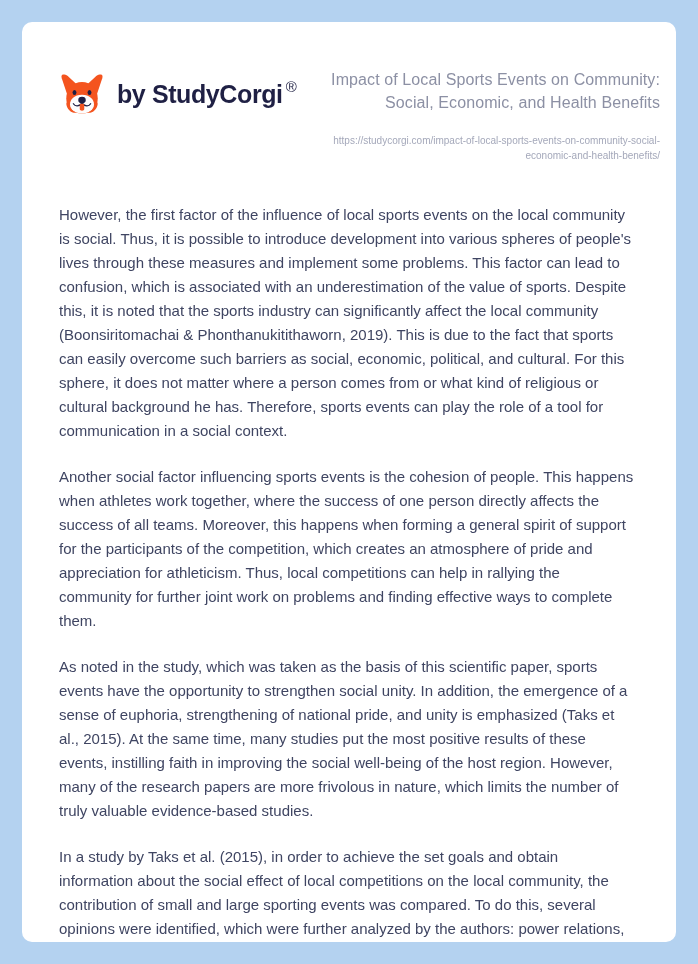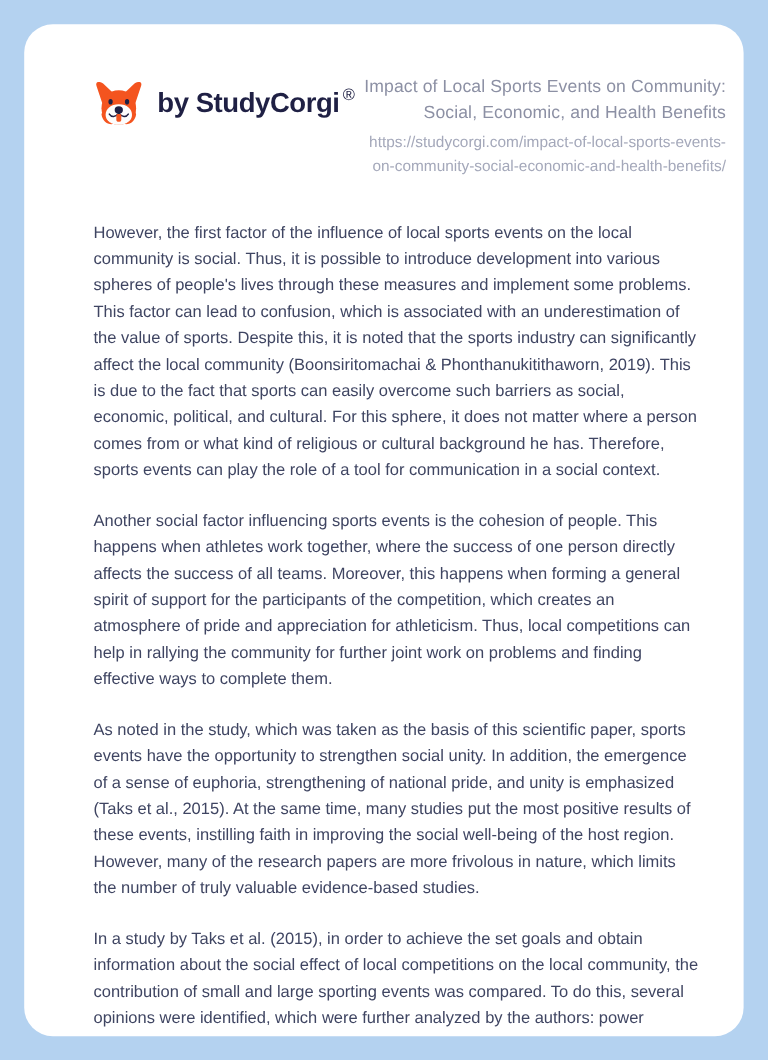--- a/index.html
+++ b/index.html
@@ -15,23 +15,22 @@
     overflow: hidden;
   }
 
   .page-sheet {
     position: absolute;
     left: 22px;
     top: 22px;
     width: 654px;
     height: 920px;
     background: #ffffff;
-    border-radius: 26px;
+    border-radius: 10px;
     overflow: hidden;
-    padding-left: 26px;
   }
 
   
   .doc-header {
     display: flex;
     align-items: flex-start;
     justify-content: space-between;
     padding: 44px 16px 0 36px;
   }
 
@@ -80,24 +79,24 @@
   .doc-title {
     color: #8c90a4;
     font-size: 16px;
     font-weight: normal;
     line-height: 1.45;
     letter-spacing: 0.1px;
   }
 
   .doc-url {
     color: #a4a8ba;
-    font-size: 14px;
+    font-size: 10px;
     font-weight: normal;
     line-height: 1.45;
-    margin-top: 5px;
+    margin-top: 20px;
     word-break: break-word;
     text-align: right;
   }
 
   
   .doc-body {
     padding: 40px 40px 0 37px;
   }
 
   .doc-paragraph {

